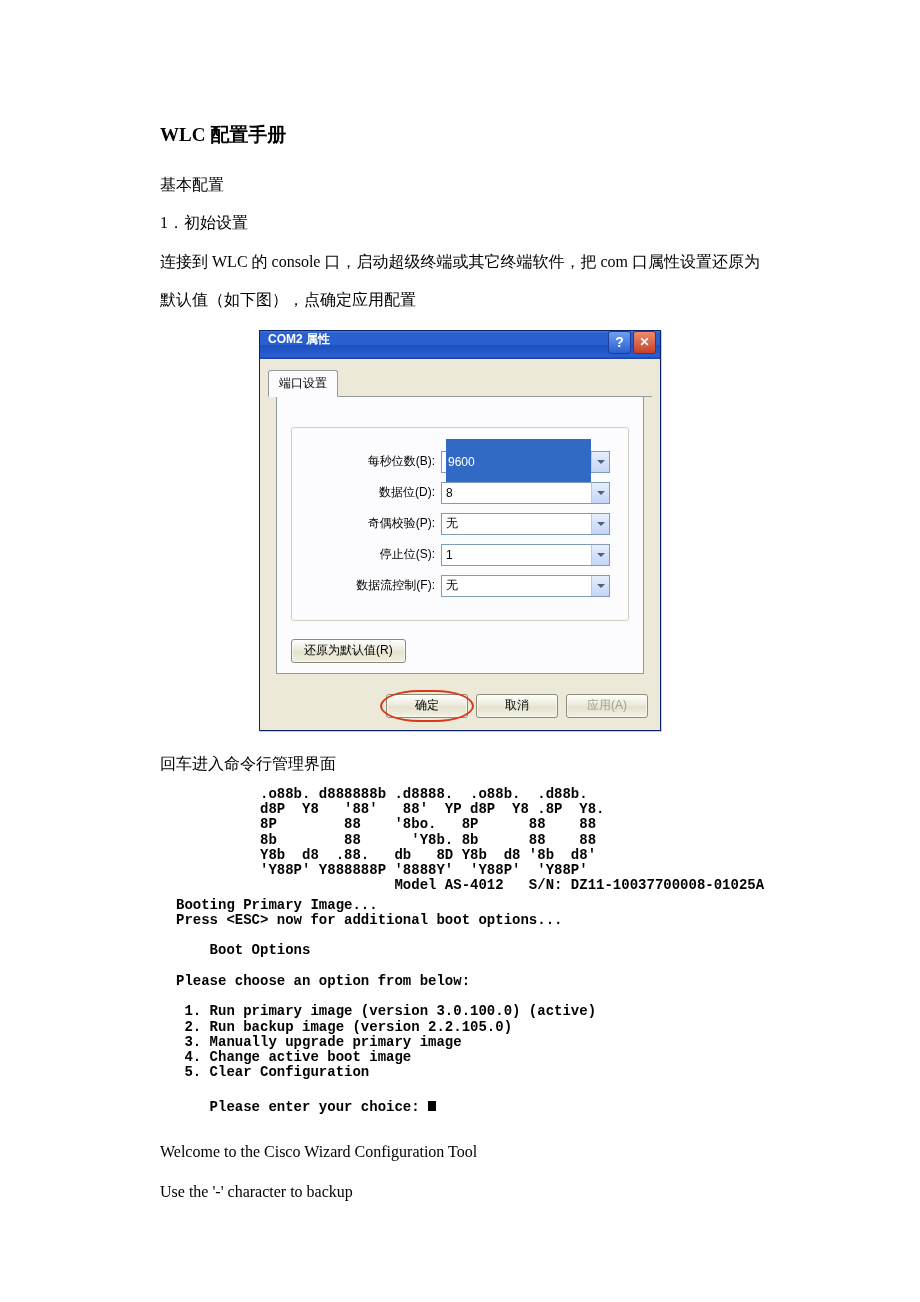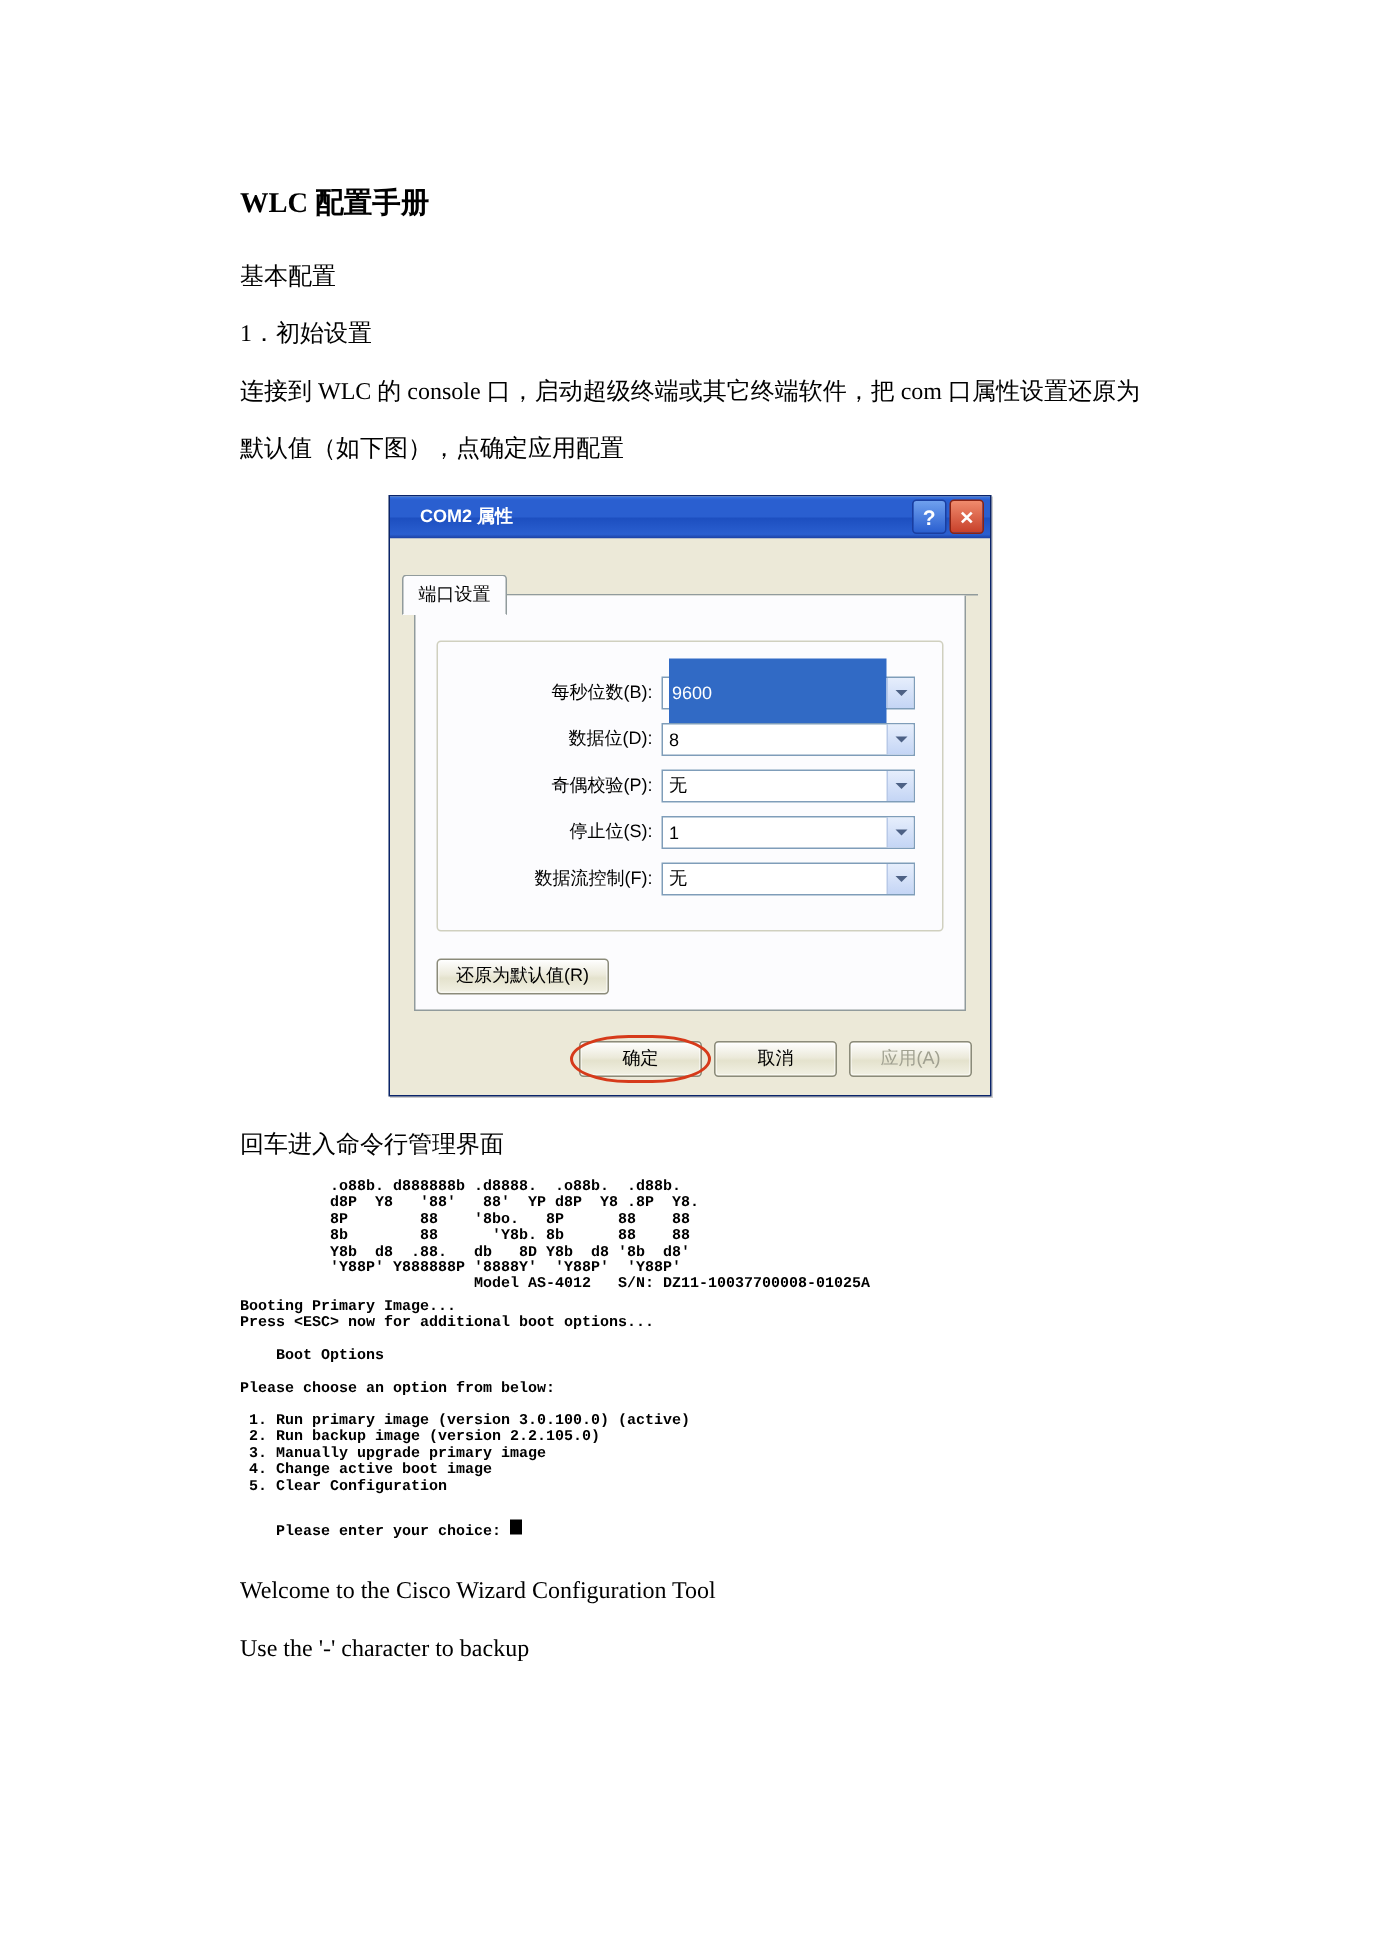--- a/index.html
+++ b/index.html
@@ -43,22 +43,21 @@
     width: 400px;
     font-family: Tahoma, "SimSun", sans-serif;
     font-size: 12px;
     background: #ece9d8;
     border: 1px solid #0a246a;
     box-shadow: 1px 1px 0 rgba(0,0,0,0.2);
   }
   .titlebar {
     height: 28px;
     display: flex;
-    align-items: center;
-    padding: 0 4px 0 20px;
+    padding: 0 4px 0 8px;
     background: linear-gradient(to bottom, #3b77e3 0%, #2a5fd0 8%, #2a5fd0 48%, #1d4fc0 52%, #2a5fd0 90%, #1a3ea0 100%);
     color: #fff;
     font-weight: bold;
   }
   .titlebar .title-text { flex: 1; font-family: Tahoma, "SimSun", sans-serif; }
   .tb-btn {
     width: 21px;
     height: 21px;
     margin-left: 2px;
     border-radius: 3px;
@@ -89,21 +88,21 @@
     display: flex;
     border-bottom: 1px solid #919b9c;
   }
   .tab {
     padding: 4px 10px 4px 10px;
     border: 1px solid #919b9c;
     border-bottom: 1px solid #fcfcfe;
     background: #fcfcfe;
     border-radius: 3px 3px 0 0;
     position: relative;
-    top: 14px;
+    top: 1px;
   }
   .pane {
     margin: 0 8px 8px 8px;
     padding: 30px 14px 10px 14px;
     background: #fcfcfe;
     border: 1px solid #919b9c;
     border-top: none;
   }
   .fieldset {
     border: 1px solid #d0d0bf;
@@ -194,25 +193,25 @@
     bottom: -4px;
     border: 2px solid #d63a1a;
     border-radius: 50% / 60%;
     pointer-events: none;
   }
 
   
   .term-block {
     font-family: "Courier New", monospace;
     white-space: pre;
-    font-size: 10px;
+    font-size: 14px;
     line-height: 1.09;
     font-weight: bold;
     color: #000;
-    margin: 4px 0;
+    margin: 4px 16px;
   }
   .caret {
     display: inline-block;
     width: 8px;
     height: 10px;
     background: #000;
     vertical-align: baseline;
   }
 
   .body-line {

